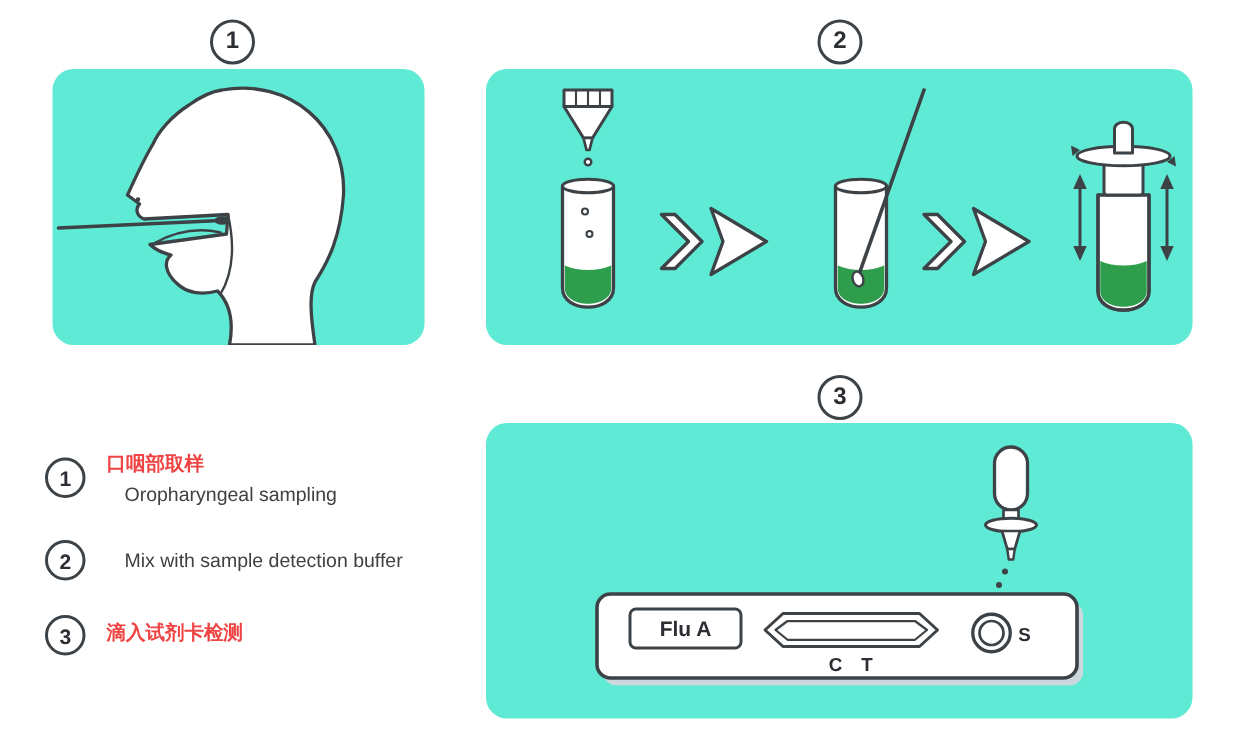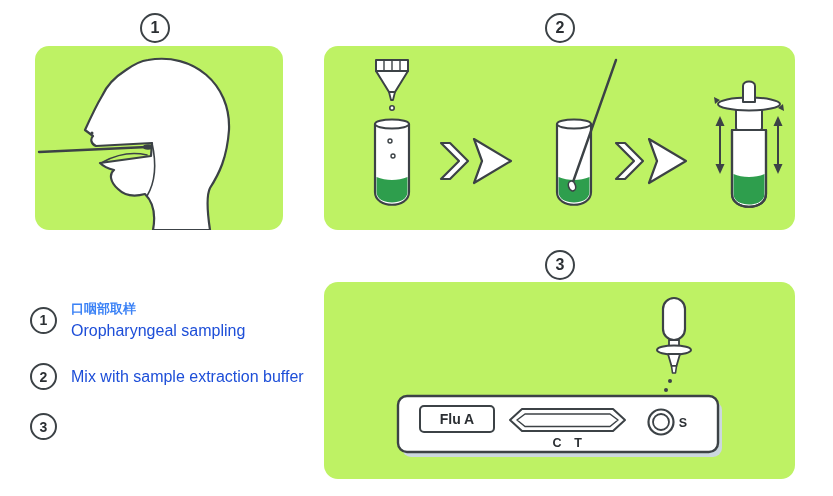--- a/index.html
+++ b/index.html
@@ -9,21 +9,21 @@
   }
   .canvas {
     position: relative;
     width: 833px;
     height: 496px;
     background: #ffffff;
     overflow: hidden;
   }
   .panel {
     position: absolute;
-    background: #bef264;
+    background: #5eead4;
     border-radius: 14px;
     overflow: hidden;
   }
   .panel1 { left: 35px;  top: 46px;  width: 248px; height: 184px; }
   .panel2 { left: 324px; top: 46px;  width: 471px; height: 184px; }
   .panel3 { left: 324px; top: 282px; width: 471px; height: 197px; }
   .panel svg { display: block; }
 
   .badge {
     position: absolute;
@@ -53,28 +53,29 @@
   .legend-circle {
     flex: 0 0 auto;
     width: 27px; height: 27px;
     background: #fff;
     border: 2.2px solid #3c4246;
     border-radius: 50%;
     display: flex; align-items: center; justify-content: center;
     font-size: 14px; font-weight: bold; color: #2b2f33;
   }
   .legend-zh {
-    color: #3b82f6;
+    color: #ef4444;
     font-size: 13px;
     font-weight: bold;
     margin-bottom: 4px;
   }
   .legend-en {
-    color: #1d4ed8;
-    font-size: 16px;
+    color: #404040;
+    font-size: 13px;
+    margin-left: 12px;
   }
   svg text { font-family: "Liberation Sans", sans-serif; fill: #2b2f33; }
 </style>
 </head>
 <body>
 
 <div class="canvas">
 
   <div class="panel panel1">
     <svg width="248" height="184" viewBox="0 0 248 184">
@@ -231,26 +232,27 @@
         <div class="legend-zh">口咽部取样</div>
         <div class="legend-en">Oropharyngeal sampling</div>
       </div>
     </div>
 
     <div class="legend-item">
       <div class="legend-circle">
         <span>2</span>
       </div>
       <div>
-        <div class="legend-en">Mix with sample extraction buffer</div>
+        <div class="legend-en">Mix with sample detection buffer</div>
       </div>
     </div>
 
     <div class="legend-item">
       <div class="legend-circle">
         <span>3</span>
       </div>
       <div>
+        <div class="legend-zh">滴入试剂卡检测</div>
       </div>
     </div>
 
   </div>
 </div>
 
 </body></html>

